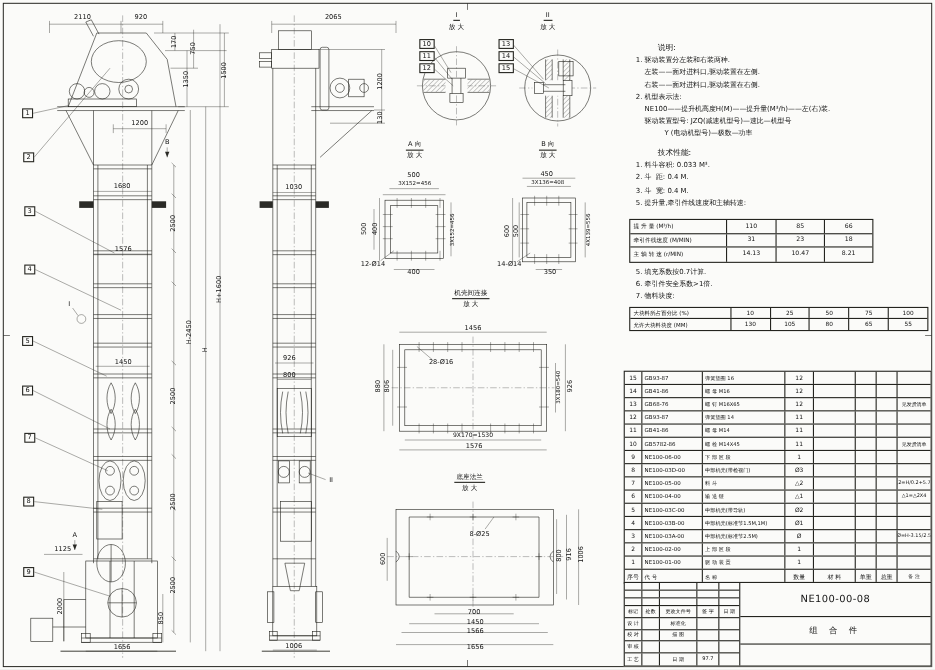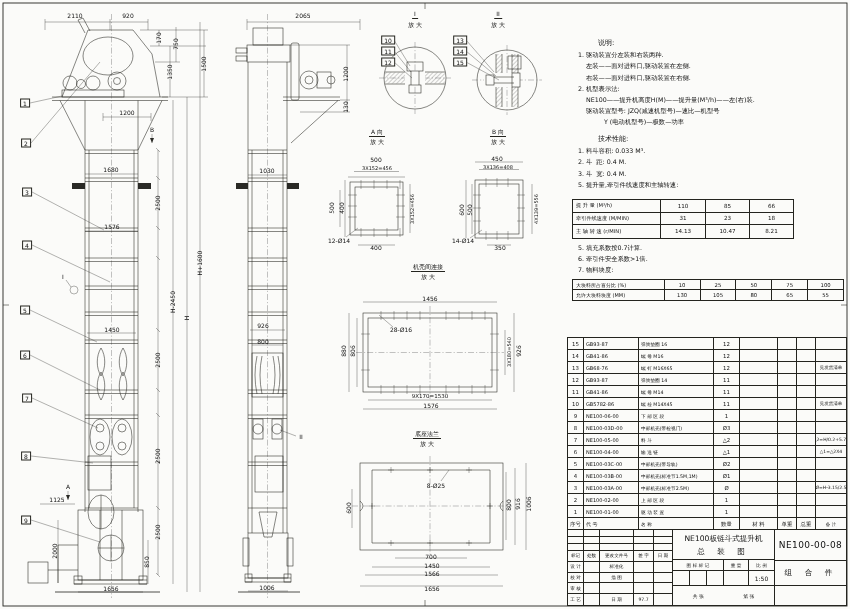--- a/index.html
+++ b/index.html
@@ -58,21 +58,21 @@
   .tb-mark div:last-child{border-right:none;}
   .tb-markboxes{height:15px;display:flex;border-bottom:.5px solid #24241f;box-sizing:border-box;}
   .tb-markboxes div{border-right:.5px solid #24241f;display:flex;align-items:center;justify-content:center;
     font-size:6px;box-sizing:border-box;}
   .tb-markboxes div:last-child{border-right:none;}
   .tb-sheet{flex:1;display:flex;justify-content:space-around;align-items:center;font-size:4.8px;}
   .tb-right{flex:1;display:flex;flex-direction:column;box-sizing:border-box;}
   .tb-no{height:30px;border-bottom:.5px solid #24241f;display:flex;align-items:center;justify-content:center;
     font-size:9px;letter-spacing:.4px;}
   .tb-part{height:24px;border-bottom:.5px solid #24241f;display:flex;align-items:center;justify-content:center;
-    font-size:7.6px;letter-spacing:4px;font-family:Liberation Mono, monospace;}
+    font-size:7.6px;letter-spacing:4px;}
   .tb-empty{flex:1;}
 </style>
 </head>
 <body>
 
 <div id="sheet">
 
 <svg width="850" height="609" viewBox="0 0 850 609">
   <defs>
     <pattern id="h" width="3" height="3" patternUnits="userSpaceOnUse" patternTransform="rotate(45)">
@@ -634,42 +634,20 @@
           </div>
           <div class="trow">
             <div class="tcell" style="width: 16px;">工 艺</div>
             <div class="tcell" style="width: 16px;"></div>
             <div class="tcell" style="width: 34px;">日 期</div>
             <div class="tcell" style="width: 20px;">97.7</div>
             <div class="tcell" style="flex: 1 1 0%;"></div>
           </div>
         </div>
   </div>
-  <div class="tb-mid">
-    <div class="tb-product">
-      <div>NE100板链斗式提升机</div>
-      <div class="dn">总 装 图</div>
-    </div>
-    <div class="tb-mark">
-      <div style="width:51px">图 样 标 记</div>
-      <div style="width:25px">重 量</div>
-      <div style="flex:1">比 例</div>
-    </div>
-    <div class="tb-markboxes">
-      <div style="width:17px"></div>
-          <div style="width:17px"></div>
-          <div style="width:17px"></div>
-      <div style="width:25px"></div>
-      <div style="flex:1">1:50</div>
-    </div>
-    <div class="tb-sheet">
-      <span>共  张</span>
-      <span>第  张</span>
-    </div>
-  </div>
   <div class="tb-right">
     <div class="tb-no">NE100-00-08</div>
     <div class="tb-part">组 合 件</div>
     <div class="tb-empty"></div>
   </div>
 </div>
 
 </div>
 
 </body></html>

